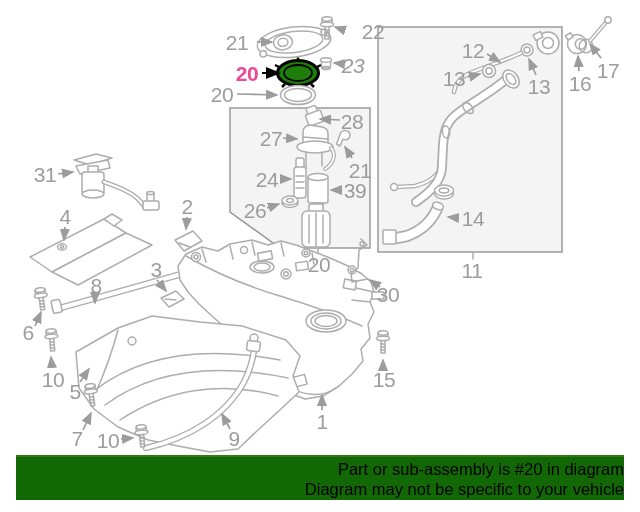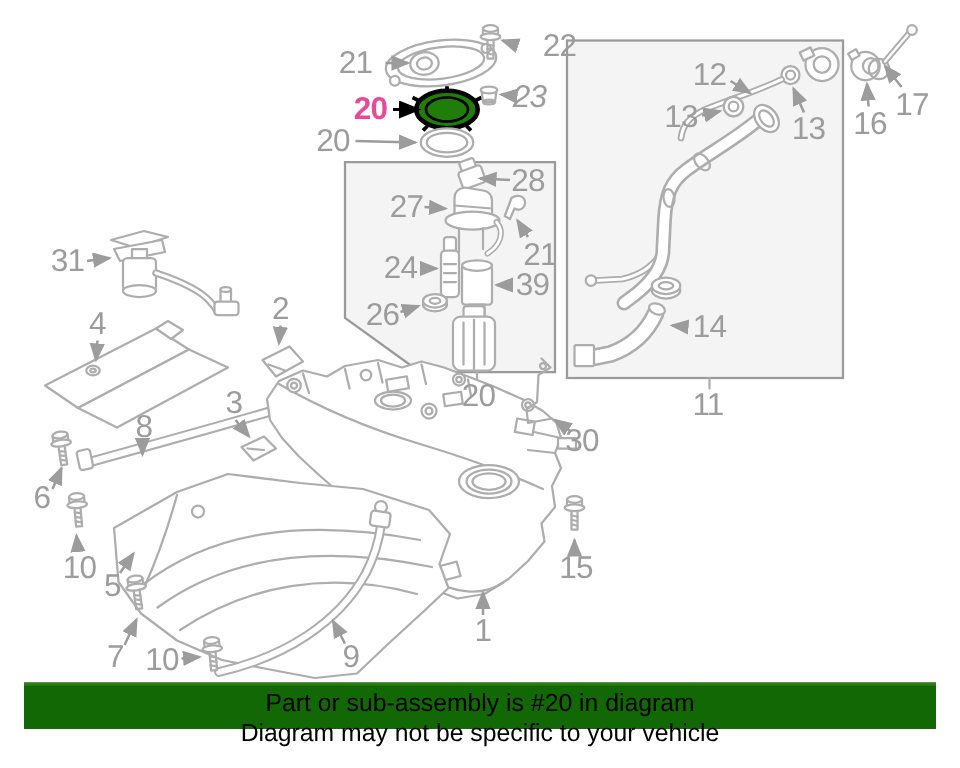--- a/index.html
+++ b/index.html
@@ -10,25 +10,25 @@
   #stage{position:absolute;left:0;top:0;width:640px;height:512px;}
   #art{position:absolute;left:0;top:0;}
   #callout-layer{position:absolute;left:0;top:0;width:640px;height:512px;pointer-events:none;}
   .callout{
     position:absolute;transform:translate(-50%,-50%);
     font-size:21px;line-height:1;color:var(--label,#9c9c9c);
     letter-spacing:-0.5px;white-space:nowrap;
   }
   .callout.hl{color:#ec4899;font-weight:bold;}
   .banner{
-    position:absolute;left:16px;top:455px;width:608px;height:31px;
+    position:absolute;left:16px;top:455px;width:608px;height:45px;
     background:var(--banner-bg,#126804);
     border-top:2px solid var(--banner-border,#2e7d12);
     box-sizing:border-box;
-    color:#000;text-align:center;font-size:16.5px;line-height:20px;
+    color:#000;text-align:right;font-size:16.5px;line-height:20px;
     padding-top:2px;
   }
   
   .ln{stroke:var(--line,#adadad);fill:none;stroke-width:1.5;stroke-linejoin:round;stroke-linecap:round;}
   .lnf{stroke:var(--line,#adadad);fill:#ffffff;stroke-width:1.5;stroke-linejoin:round;stroke-linecap:round;}
   .box{fill:var(--box-fill,#f4f4f4);stroke:var(--box-border,#9a9a9a);stroke-width:1.5;}
   .tube{stroke:var(--line,#adadad);fill:none;stroke-linecap:round;stroke-linejoin:round;}
   .tubew{stroke:#ffffff;fill:none;stroke-linecap:round;stroke-linejoin:round;}
   .arrow{stroke:var(--label,#9c9c9c);stroke-width:1.7;fill:none;}
   .arrowb{stroke:#000;stroke-width:2;fill:none;}

